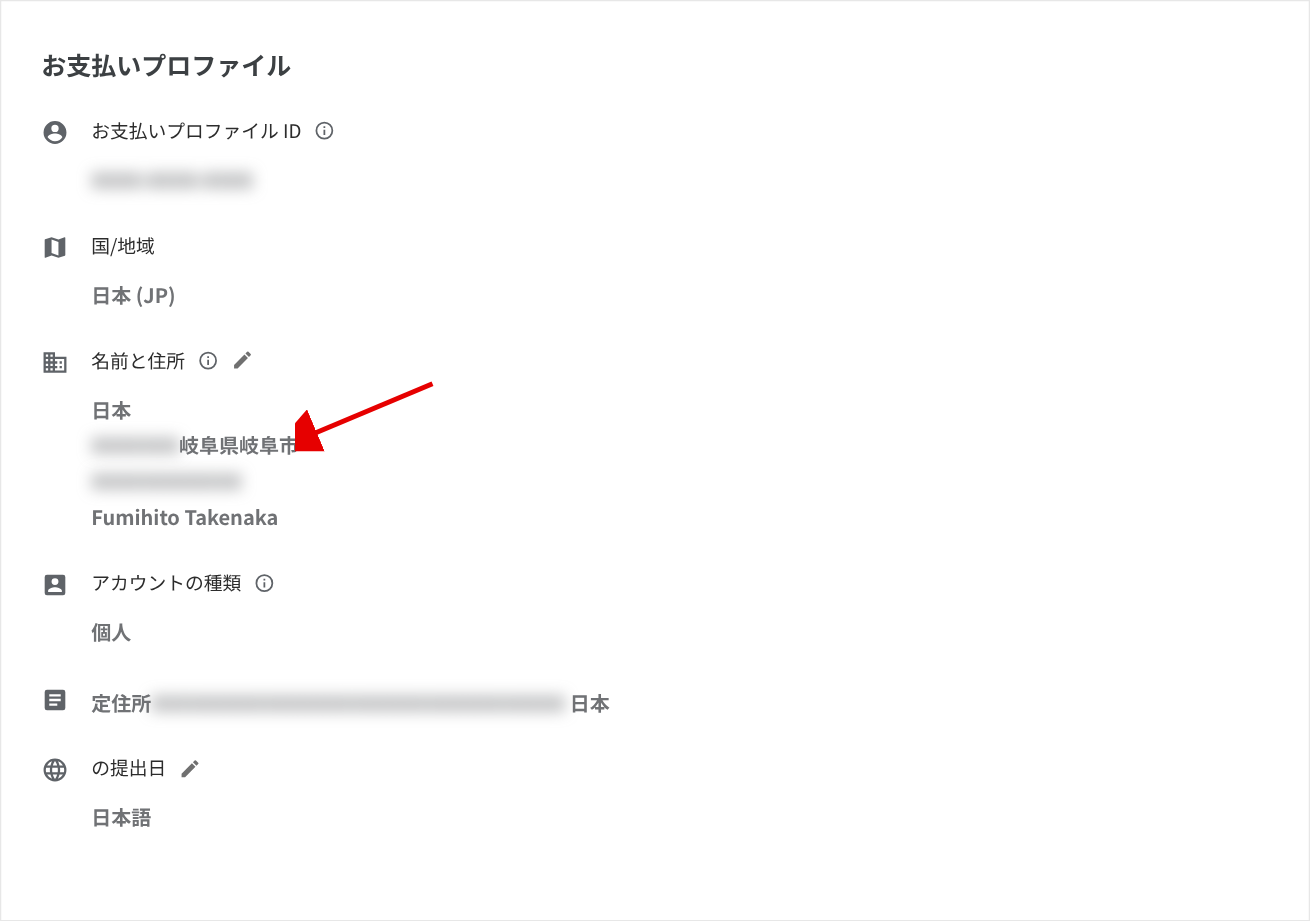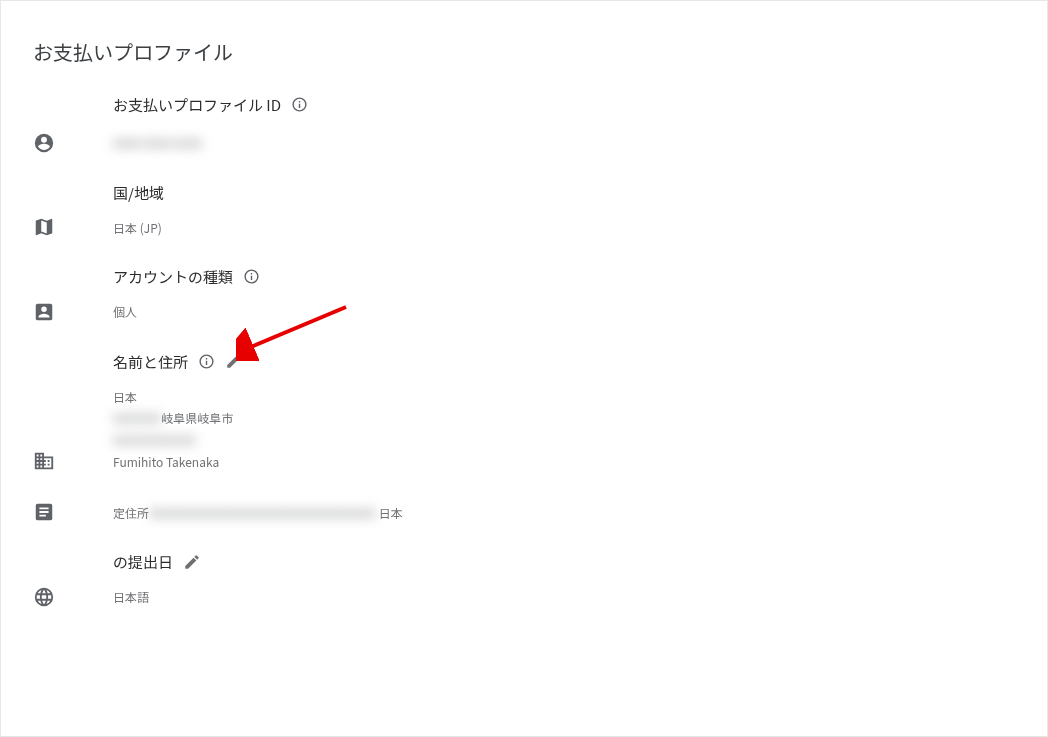--- a/index.html
+++ b/index.html
@@ -14,27 +14,26 @@
     width: 1048px;
     height: 737px;
     border: 1px solid #e7e7e7;
     padding: 36px 32px 20px 32px;
     position: relative;
   }
   .card-title {
     font-size: 20px;
     color: #3c4043;
     margin: 0 0 28px 0;
-    font-weight: 400;
+    font-weight: 700;
   }
   .section {
     display: flex;
-    align-items: flex-end;
+    align-items: flex-start;
     margin-bottom: 28px;
-    gap: 40px;
   }
   .section .icon-col {
     width: 40px;
     flex: 0 0 40px;
     padding-top: 1px;
   }
   .section .icon-col svg { width: 22px; height: 22px; fill: #5f6368; display:block; }
   .section .content-col { flex: 1; }
   .section-header {
     display: flex;
@@ -43,23 +42,24 @@
     margin: 0 0 14px 0;
   }
   .section-label {
     font-size: 15px;
     color: #2c2c2c;
     font-weight: 400;
   }
   .info-icon svg { width: 17px; height: 17px; fill: #5f6368; display:block; }
   .edit-icon svg { width: 18px; height: 18px; fill: #707070; display:block; }
   .value-line {
-    font-size: 12px;
+    font-size: 16px;
     color: #707275;
     line-height: 1.8;
+    font-weight: bold;
   }
   .value-line.blur {
     filter: blur(6px);
     user-select: none;
     display:inline-block;
   }
   .partial-blur {
     display:inline-block;
     filter: blur(6px);
     user-select:none;
@@ -108,39 +108,20 @@
       <div class="section-header">
         <span class="section-label">国/地域</span>
       </div>
       <div class="value-line">日本 (JP)</div>
     </div>
   </div>
 
   <div class="section">
     <div class="icon-col">
       <svg viewBox="0 0 24 24">
-          <path d="M3 5v14a2 2 0 0 0 2 2h14a2 2 0 0 0 2-2V5a2 2 0 0 0-2-2H5a2 2 0 0 0-2 2zm12 4a3 3 0 1 1-6 0 3 3 0 0 1 6 0zm-9 8c0-2 4-3.1 6-3.1s6 1.1 6 3.1v1H6v-1z"></path>
-        </svg>
-    </div>
-    <div class="content-col">
-      <div class="section-header">
-        <span class="section-label">アカウントの種類</span>
-        <span class="info-icon">
-          <svg viewBox="0 0 24 24">
-              <path d="M11 7h2v2h-2zm0 4h2v6h-2zM12 2a10 10 0 1 0 0 20 10 10 0 0 0 0-20zm0 18a8 8 0 1 1 0-16 8 8 0 0 1 0 16z"></path>
-            </svg>
-        </span>
-      </div>
-      <div class="value-line">個人</div>
-    </div>
-  </div>
-
-  <div class="section">
-    <div class="icon-col">
-      <svg viewBox="0 0 24 24">
           <path d="M12 7V3H2v18h20V7H12zM6 19H4v-2h2v2zm0-4H4v-2h2v2zm0-4H4V9h2v2zm0-4H4V5h2v2zm4 12H8v-2h2v2zm0-4H8v-2h2v2zm0-4H8V9h2v2zm0-4H8V5h2v2zm10 12h-8v-2h2v-2h-2v-2h2v-2h-2V9h8v10zm-2-8h-2v2h2v-2zm0 4h-2v2h2v-2z"></path>
         </svg>
     </div>
     <div class="content-col">
       <div class="section-header">
         <span class="section-label">名前と住所</span>
         <span class="info-icon">
           <svg viewBox="0 0 24 24">
               <path d="M11 7h2v2h-2zm0 4h2v6h-2zM12 2a10 10 0 1 0 0 20 10 10 0 0 0 0-20zm0 18a8 8 0 1 1 0-16 8 8 0 0 1 0 16z"></path>
             </svg>
@@ -152,20 +133,39 @@
         </span>
       </div>
       <div class="value-line">日本</div>
       <div class="value-line">
         <span class="partial-blur">XXXXXXX </span><span>岐阜県岐阜市</span>
       </div>
       <div class="value-line">
         <span class="partial-blur">XXXXXXXXXXXX</span>
       </div>
       <div class="value-line">Fumihito Takenaka</div>
+    </div>
+  </div>
+
+  <div class="section">
+    <div class="icon-col">
+      <svg viewBox="0 0 24 24">
+          <path d="M3 5v14a2 2 0 0 0 2 2h14a2 2 0 0 0 2-2V5a2 2 0 0 0-2-2H5a2 2 0 0 0-2 2zm12 4a3 3 0 1 1-6 0 3 3 0 0 1 6 0zm-9 8c0-2 4-3.1 6-3.1s6 1.1 6 3.1v1H6v-1z"></path>
+        </svg>
+    </div>
+    <div class="content-col">
+      <div class="section-header">
+        <span class="section-label">アカウントの種類</span>
+        <span class="info-icon">
+          <svg viewBox="0 0 24 24">
+              <path d="M11 7h2v2h-2zm0 4h2v6h-2zM12 2a10 10 0 1 0 0 20 10 10 0 0 0 0-20zm0 18a8 8 0 1 1 0-16 8 8 0 0 1 0 16z"></path>
+            </svg>
+        </span>
+      </div>
+      <div class="value-line">個人</div>
     </div>
   </div>
 
   <div class="section">
     <div class="icon-col">
       <svg viewBox="0 0 24 24">
           <path d="M19 3H5a2 2 0 0 0-2 2v14a2 2 0 0 0 2 2h14a2 2 0 0 0 2-2V5a2 2 0 0 0-2-2zM7 7h10v2H7zm0 4h10v2H7zm0 4h7v2H7z"></path>
         </svg>
     </div>
     <div class="content-col">

